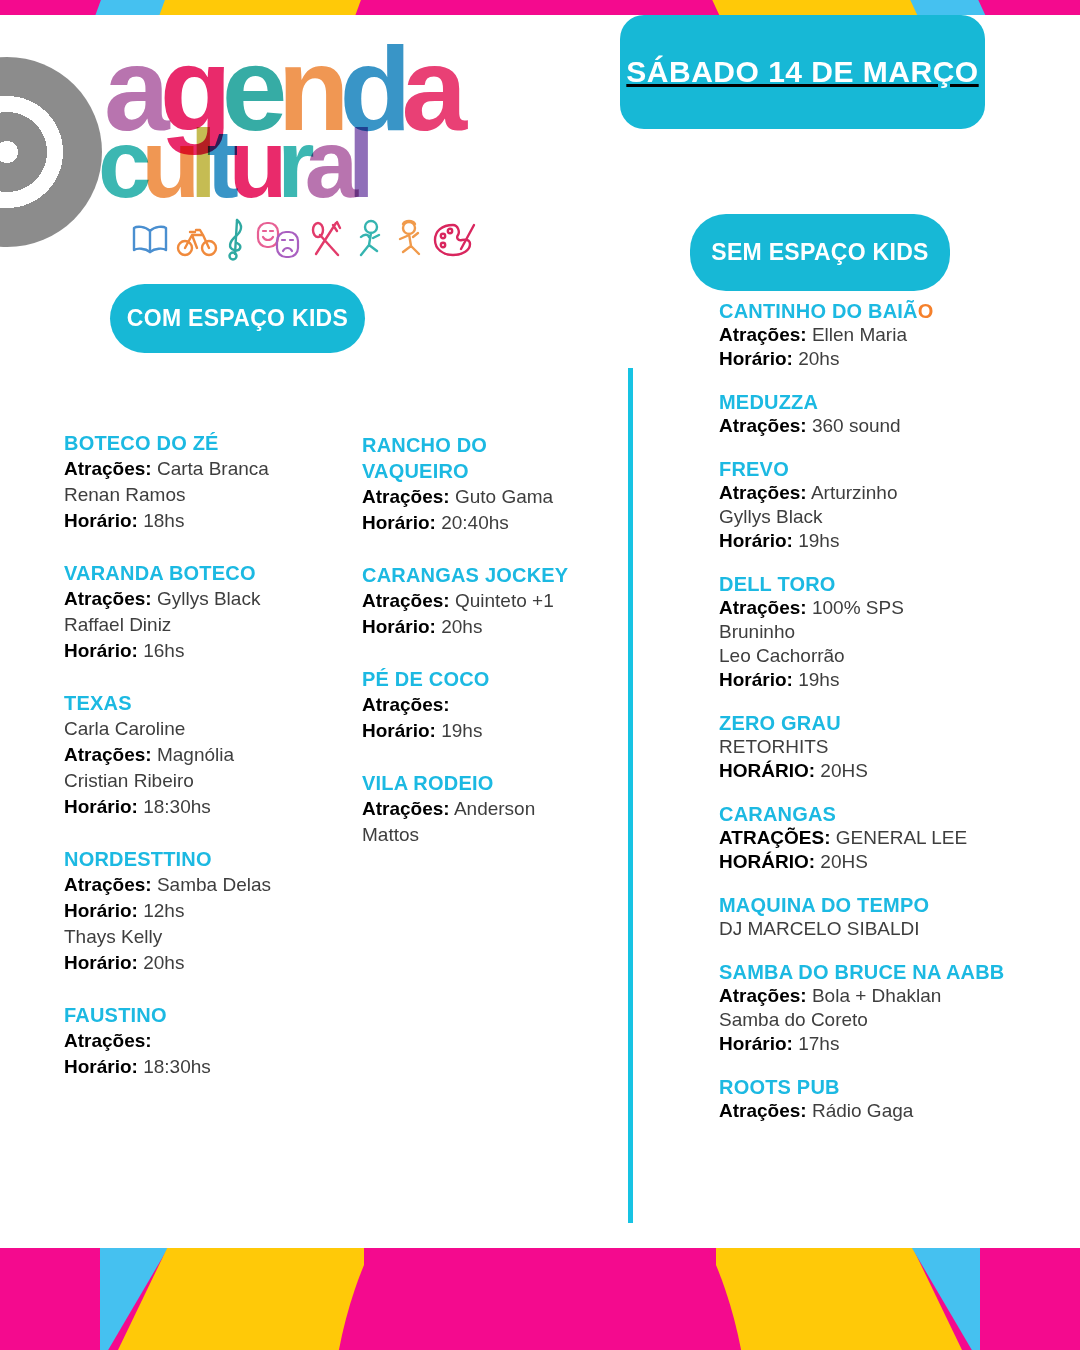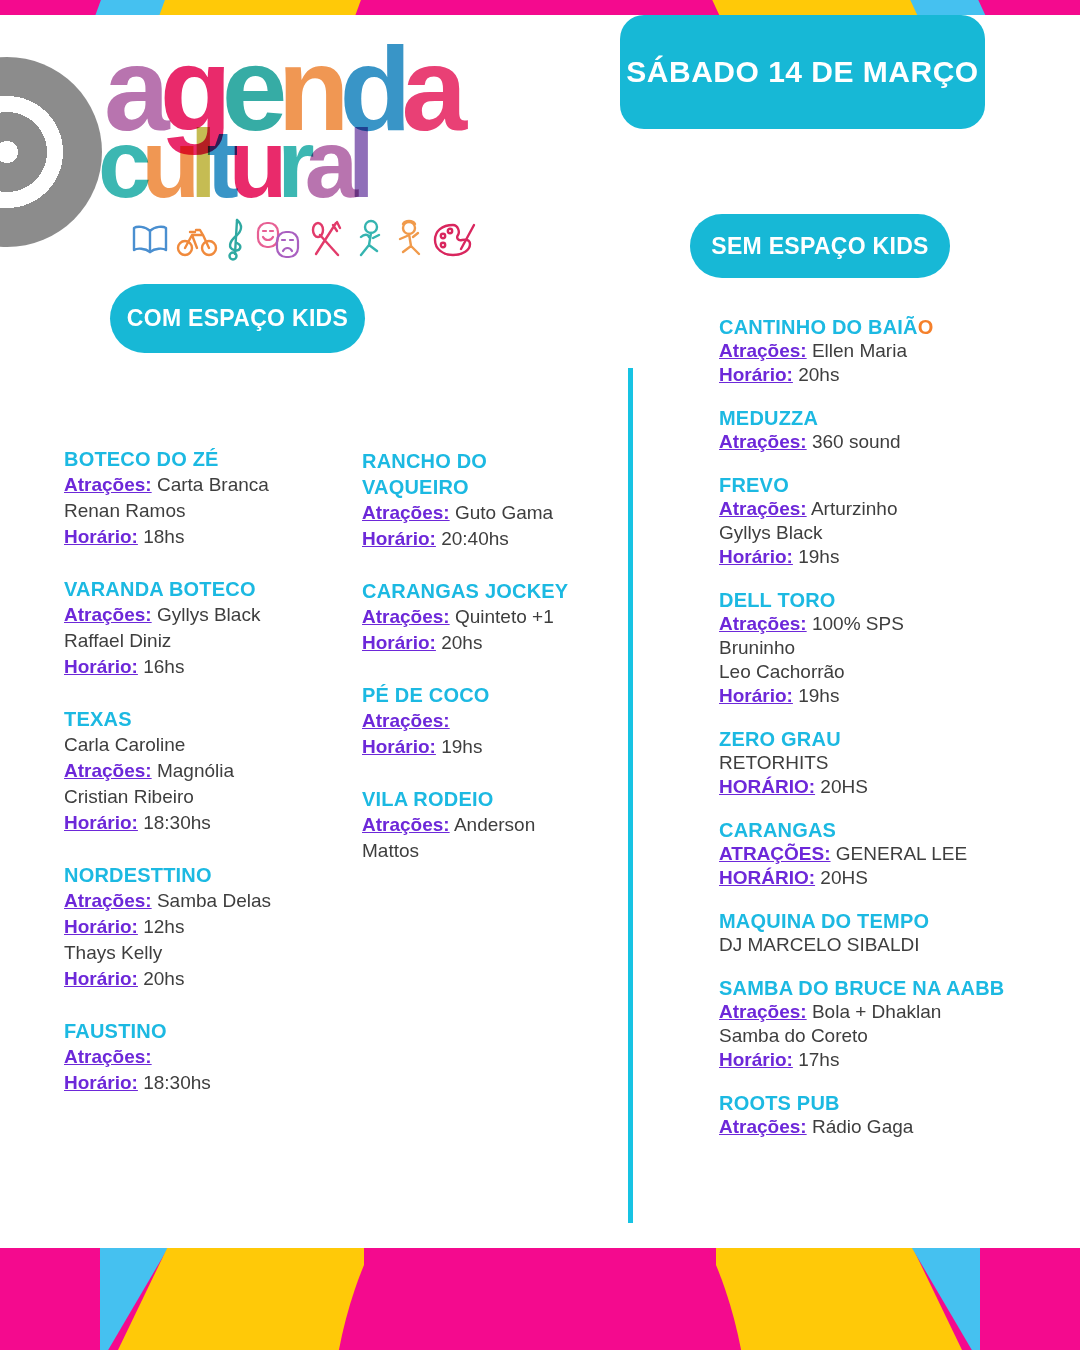--- a/index.html
+++ b/index.html
@@ -25,38 +25,38 @@
   .logo-target{position:absolute;left:-88px;top:57px;width:190px;height:190px;border-radius:50%;
     background:radial-gradient(circle,#ffffff 0 11px,#8c8c8c 11px 40px,#ffffff 40px 56px,#8c8c8c 56px 95px);}
   .logo-word{position:absolute;display:flex;font-weight:bold;line-height:1;}
   .logo-line1{left:104px;top:30px;font-size:118px;}
   .logo-line2{left:98px;top:116px;font-size:96px;}
   .logo-letter{margin-right:-10px;mix-blend-mode:multiply;opacity:.95;}
   .logo-icons{position:absolute;left:130px;top:218px;display:flex;gap:5px;align-items:center;}
   .logo-icons svg{display:block;}
   
   .date-banner{position:absolute;left:620px;top:15px;width:365px;height:114px;background:#17b8d6;
-    border-radius:24px;display:flex;align-items:center;justify-content:center;}
+    border-radius:24px;display:flex;align-items:center;justify-content:center;text-decoration:underline;}
   .date-banner span{color:#ffffff;font-weight:bold;font-size:30px;letter-spacing:.5px;}
   .pill{position:absolute;background:#17b8d6;border-radius:36px;display:flex;align-items:center;justify-content:center;}
   .pill span{color:#ffffff;font-weight:bold;font-size:23px;letter-spacing:.3px;}
   .pill-com{left:110px;top:284px;width:255px;height:69px;}
-  .pill-sem{left:690px;top:214px;width:260px;height:64px;}
+  .pill-sem{left:690px;top:214px;width:260px;height:77px;}
   
   .divider{position:absolute;left:628px;top:368px;width:5px;height:855px;background:#17c3e3;}
   
   .col{position:absolute;}
   #col-a{left:64px;top:430px;width:292px;}
   #col-b{left:362px;top:432px;width:214px;}
   #col-c{left:719px;top:299px;width:334px;}
-  .venue{margin-bottom:26px;margin-top:16px;}
+  .venue{margin-bottom:26px;}
   .venue-name{font-weight:bold;color:#1cb9e2;font-size:20px;letter-spacing:.2px;}
   .venue-name .venue-name-suffix{color:#f5802b;}
   .venue-line{font-size:19px;color:#3e3e3e;}
-  .venue-line b{color:#6d28d9;text-decoration:underline;}
+  .venue-line b{color:#000000;}
   .sec-left .venue-name,.sec-left .venue-line{line-height:26px;}
   .sec-right .venue-name,.sec-right .venue-line{line-height:24px;}
   .sec-right .venue{margin-bottom:19px;}
 </style>
 </head>
 <body>
 
 <div class="canvas">
 
   <div class="top-strip">

